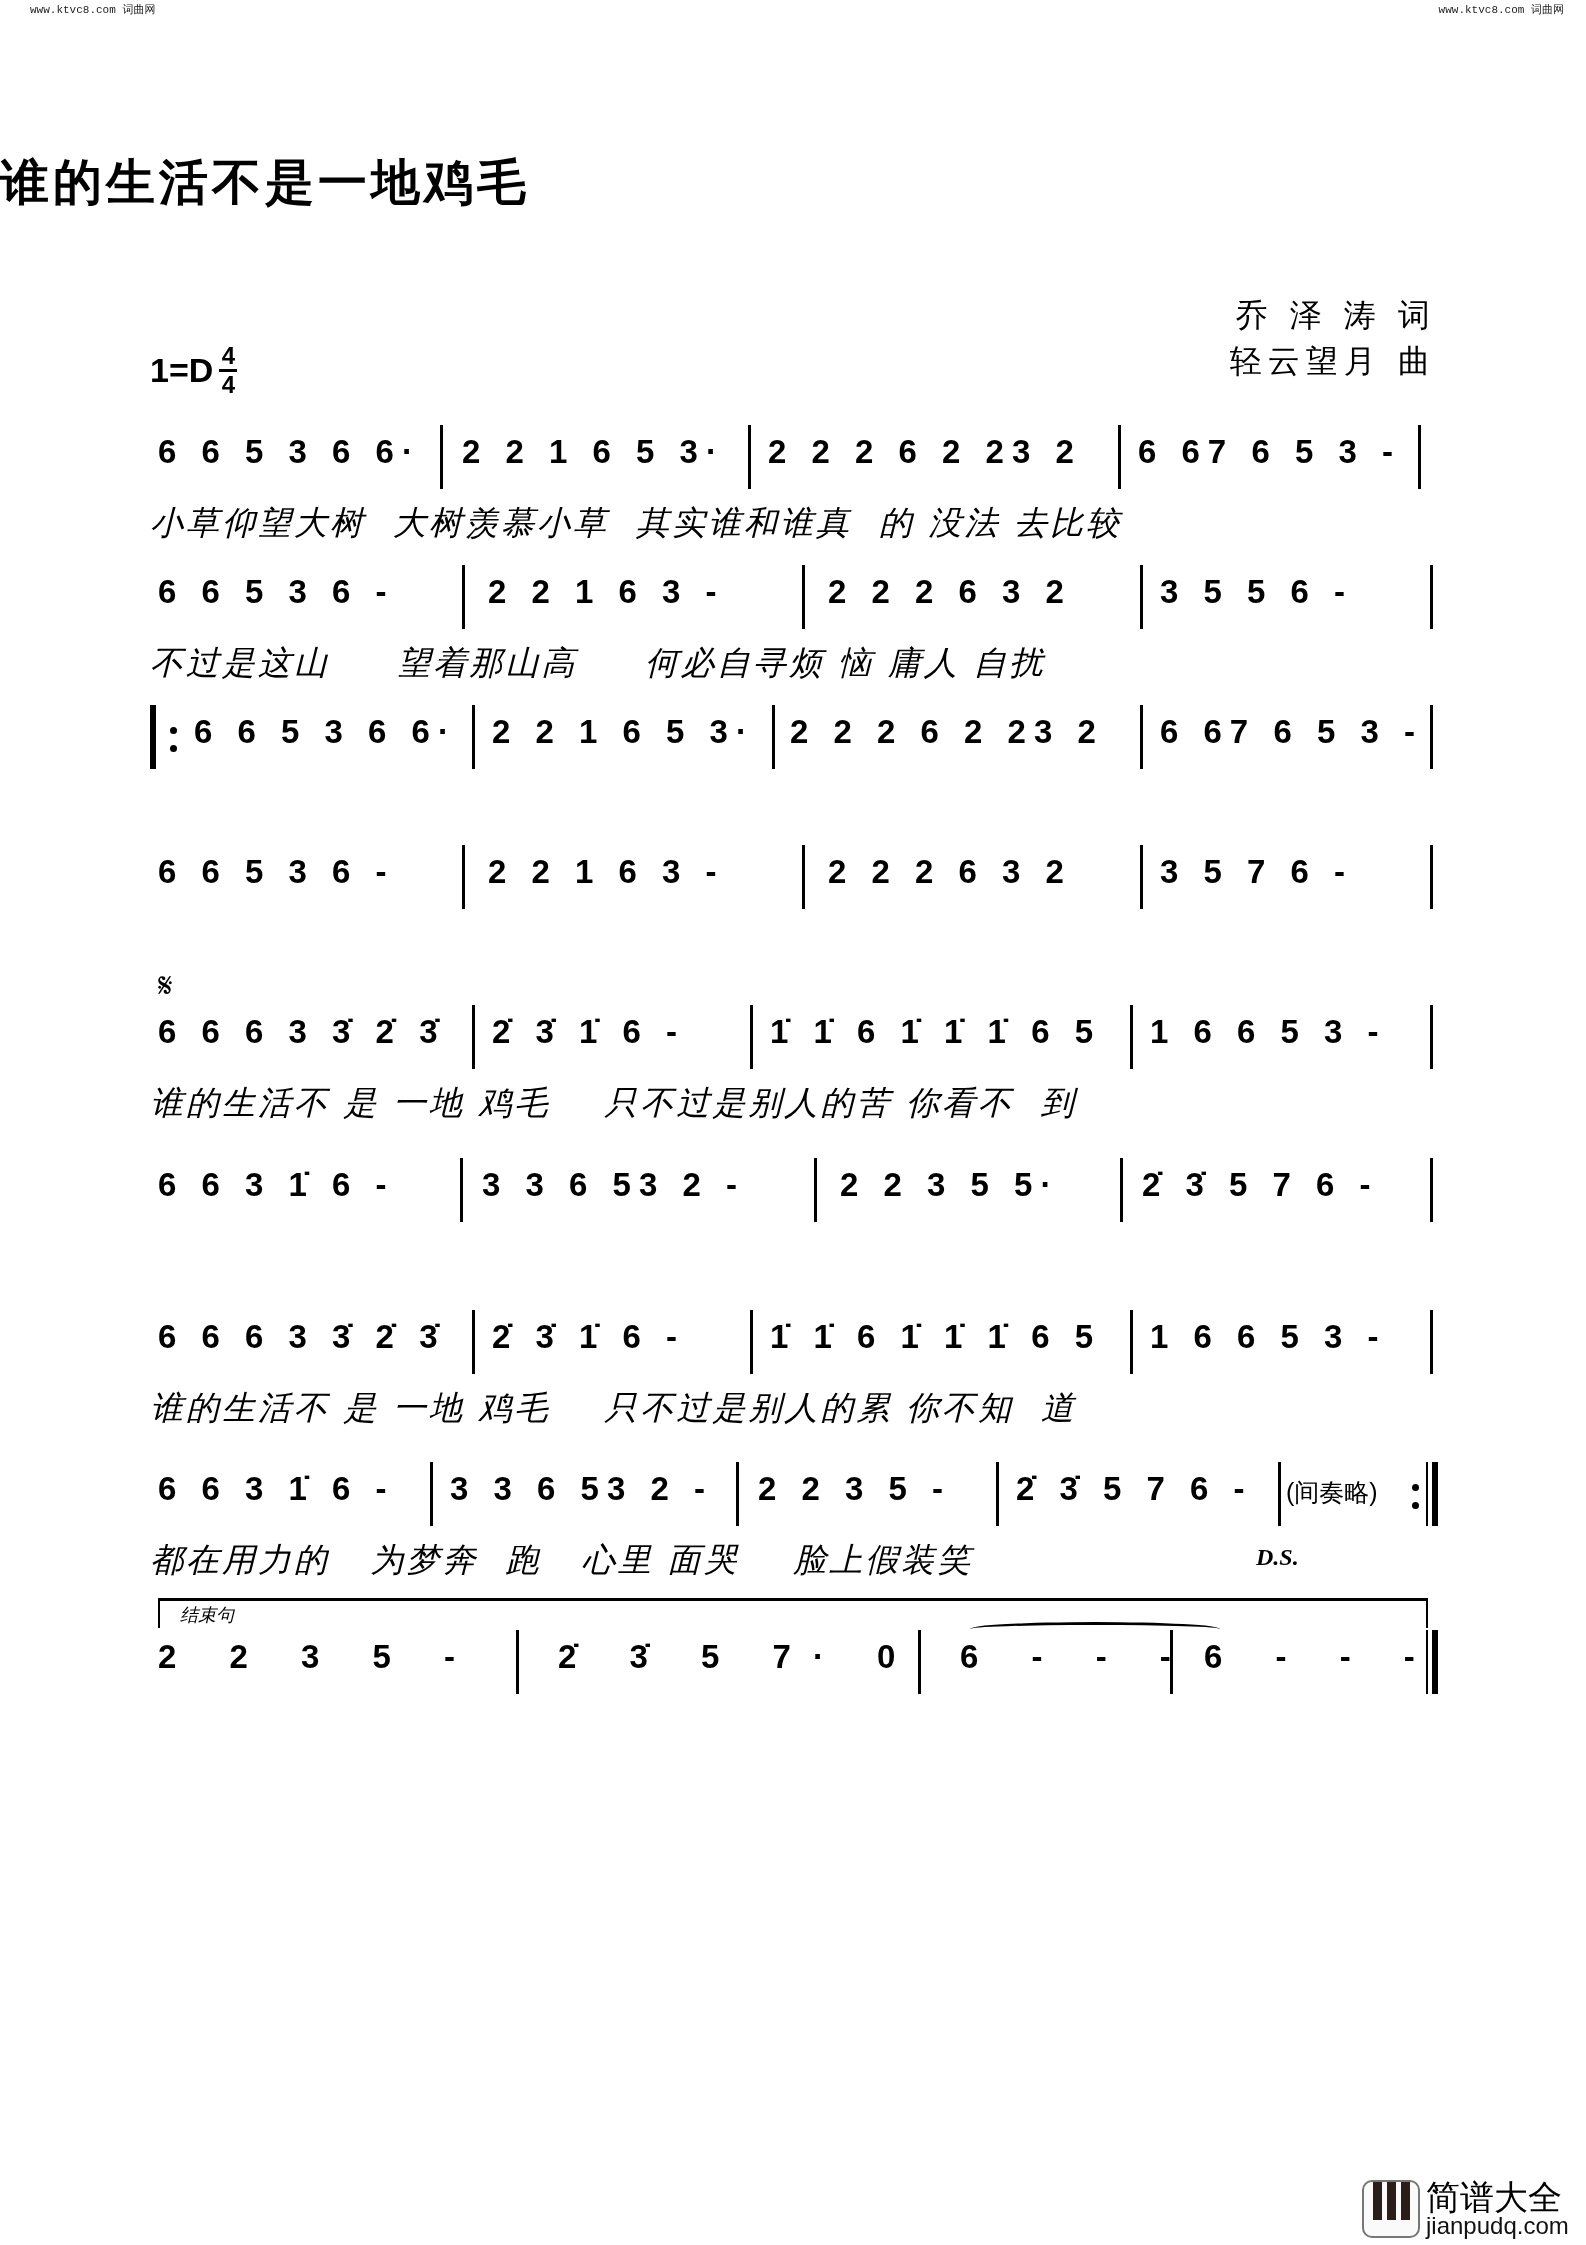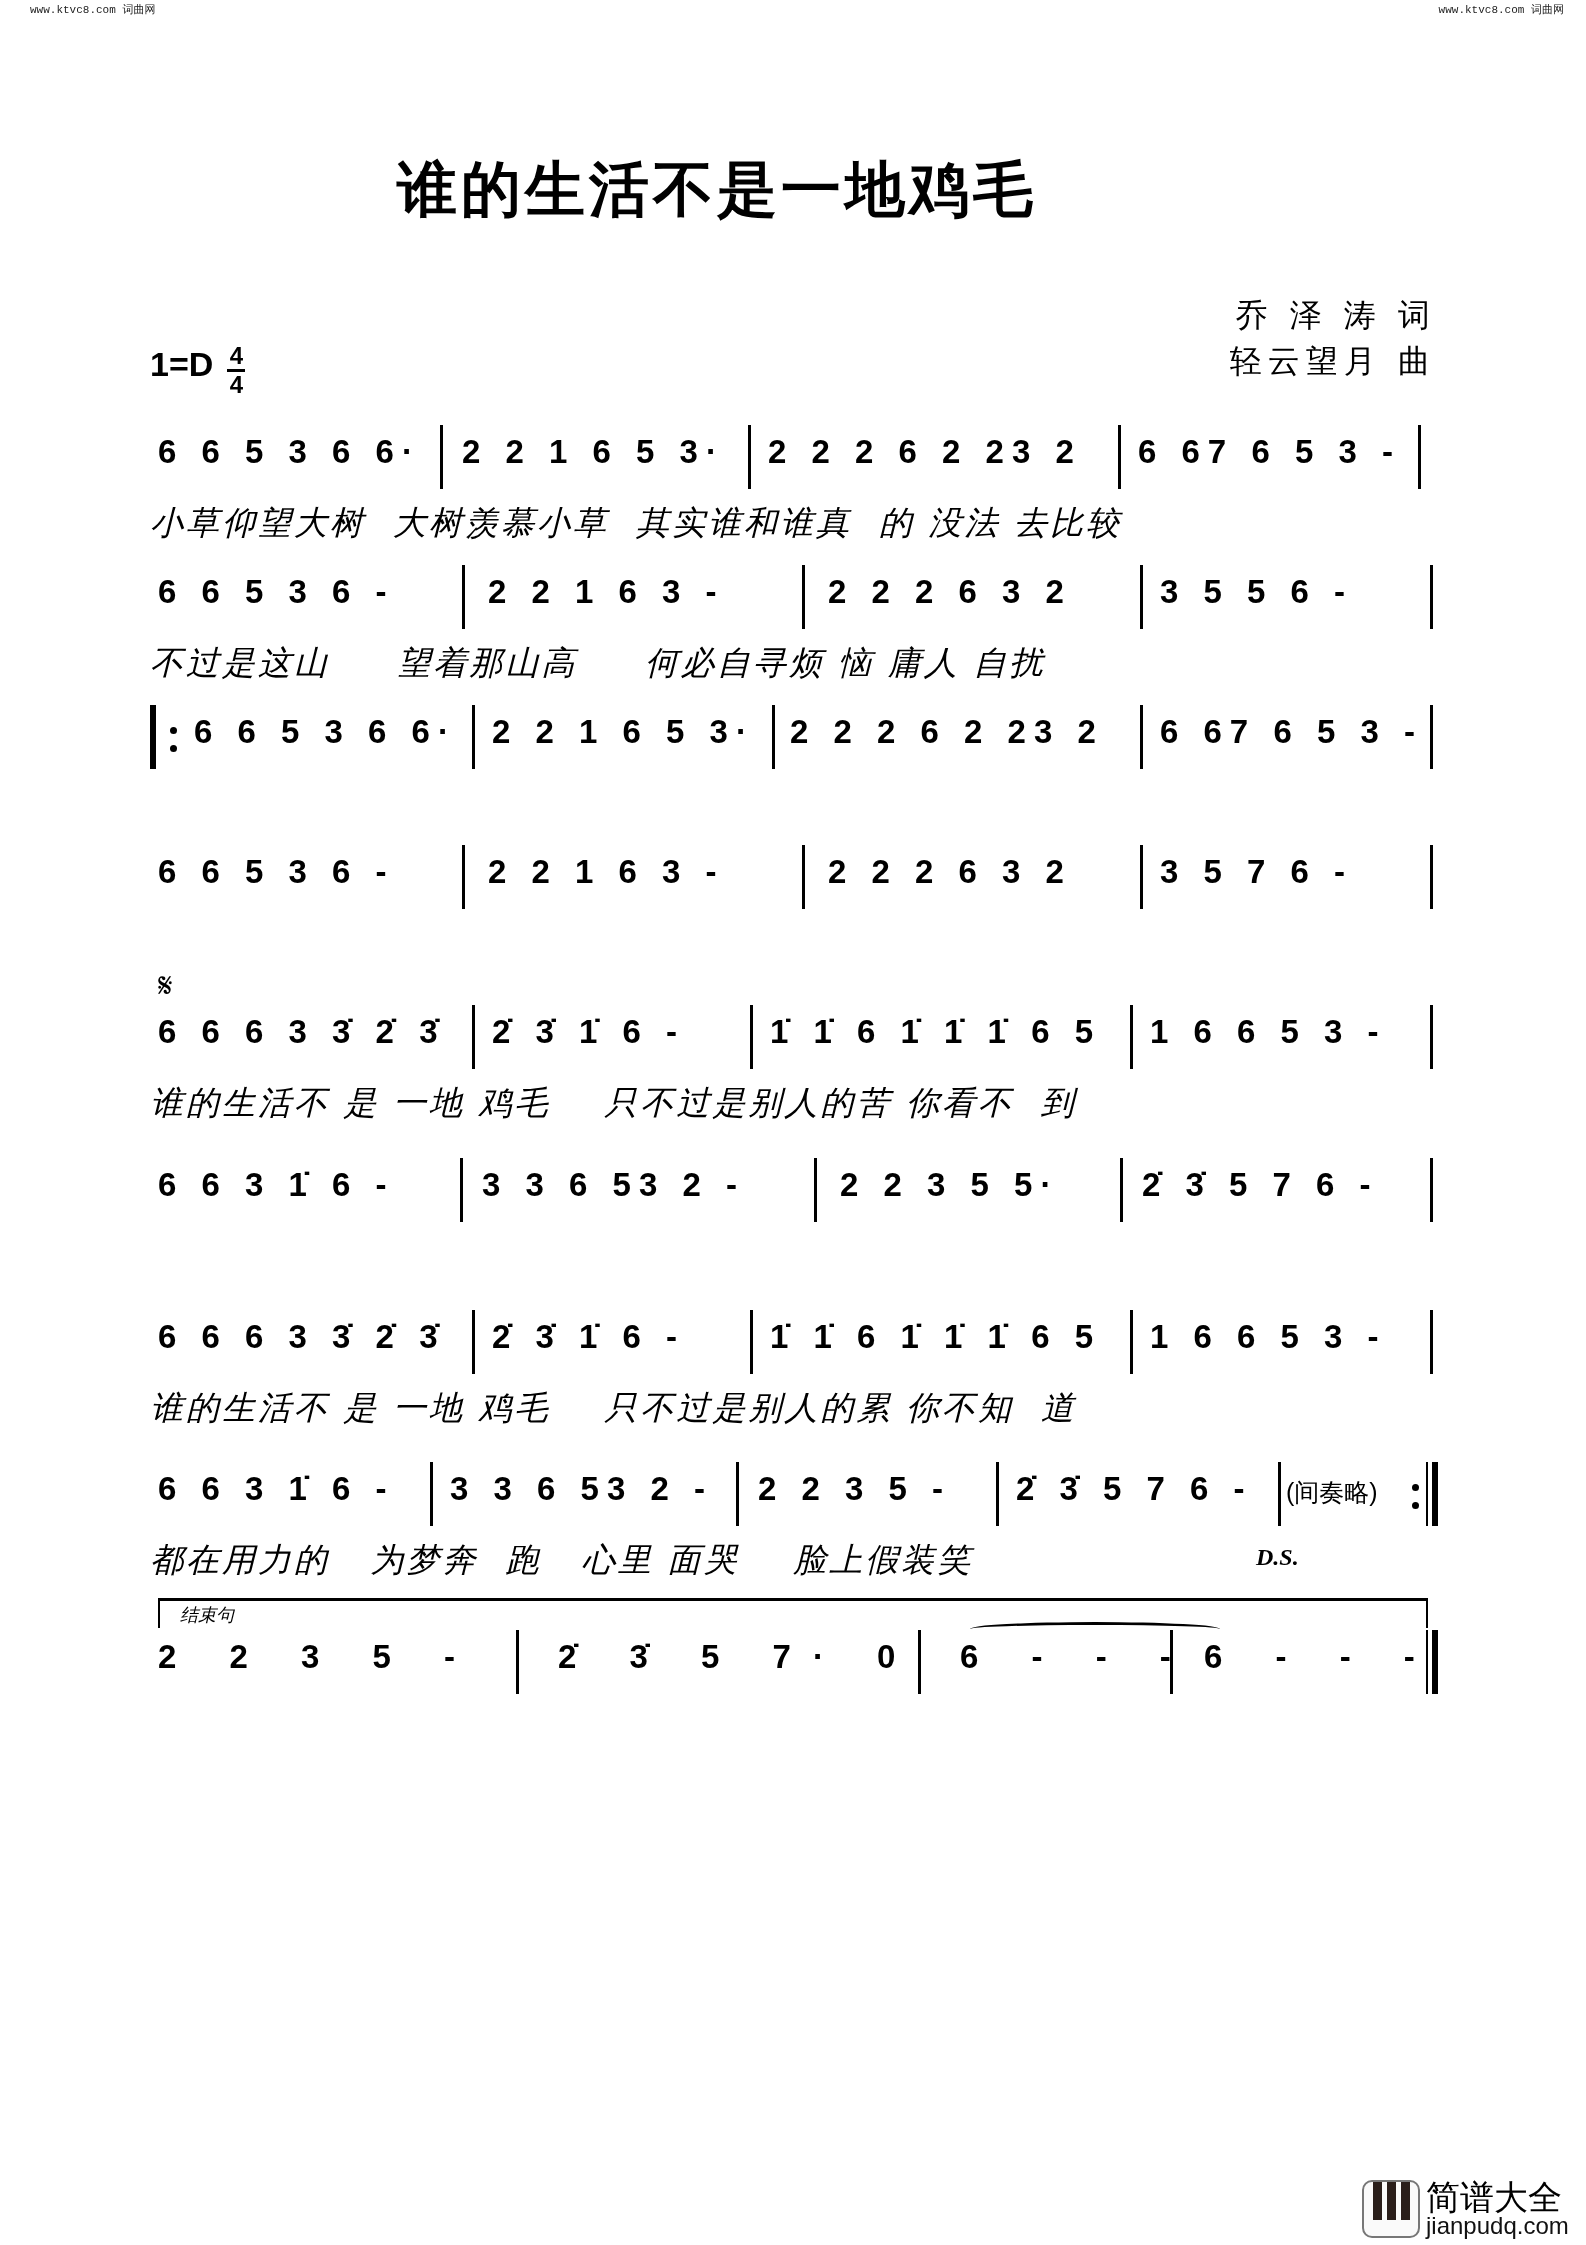--- a/index.html
+++ b/index.html
@@ -1,23 +1,23 @@
 <!DOCTYPE html>
 <html><head>
 <meta charset="utf-8">
 <style>
   * { box-sizing: border-box; margin: 0; padding: 0; }
   html, body { width: 1586px; height: 2245px; background: #fff; overflow: hidden; }
   body { position: relative; font-family: "Liberation Sans", "DejaVu Sans", sans-serif; color: #000; }
   .wm { position: absolute; top: 2px; font-family: "Liberation Mono", "DejaVu Sans Mono", monospace; font-size: 11px; color: #222; }
   .wm-left { left: 30px; }
   .wm-right { right: 22px; }
-  .title { position: absolute; top: 150px; left: 0; width: 1434px; text-align: center; font-family: "DejaVu Serif", "Liberation Serif", serif; font-weight: bold; font-size: 60px; letter-spacing: 4px; }
+  .title { position: absolute; top: 150px; left: 0; width: 1434px; font-family: "DejaVu Serif", "Liberation Serif", serif; font-weight: bold; font-size: 49px; letter-spacing: 4px; }
   .credits { position: absolute; top: 292px; right: 150px; text-align: right; font-family: "DejaVu Serif", serif; font-size: 32px; line-height: 46px; letter-spacing: 6px; }
-  .key { position: absolute; top: 345px; left: 150px; font-size: 34px; font-weight: bold; display: flex; align-items: flex-start; gap: 8px; }
+  .key { position: absolute; top: 345px; left: 150px; font-size: 34px; font-weight: bold; display: flex; align-items: center; }
   .timesig { display: inline-flex; flex-direction: column; align-items: center; font-size: 24px; line-height: 22px; margin-left: 6px; }
   .timesig .bar { width: 18px; height: 3px; background: #000; margin: 2px 0; }
   .line { position: absolute; left: 150px; width: 1290px; }
   .barline { position: absolute; top: 0; width: 3px; height: 64px; background: #000; }
   .dotb { position: absolute; width: 7px; height: 7px; border-radius: 50%; background: #000; }
   .lyrics { position: absolute; top: 76px; left: 0; font-family: "DejaVu Serif", serif; font-size: 33px; white-space: pre; letter-spacing: 3px; font-style: italic; }
   .text-row { position: relative; height: 140px; }
   .notes-text { position: absolute; top: 8px; left: 0; font-size: 33px; font-weight: bold; white-space: pre; letter-spacing: 8px; }
   .segno { position: absolute; left: 158px; top: 965px; font-size: 34px; font-family: "DejaVu Serif", serif; }
   .ending { position: absolute; left: 158px; top: 1598px; width: 1270px; height: 30px; border-top: 3px solid #000; border-left: 2px solid #000; border-right: 2px solid #000; }

